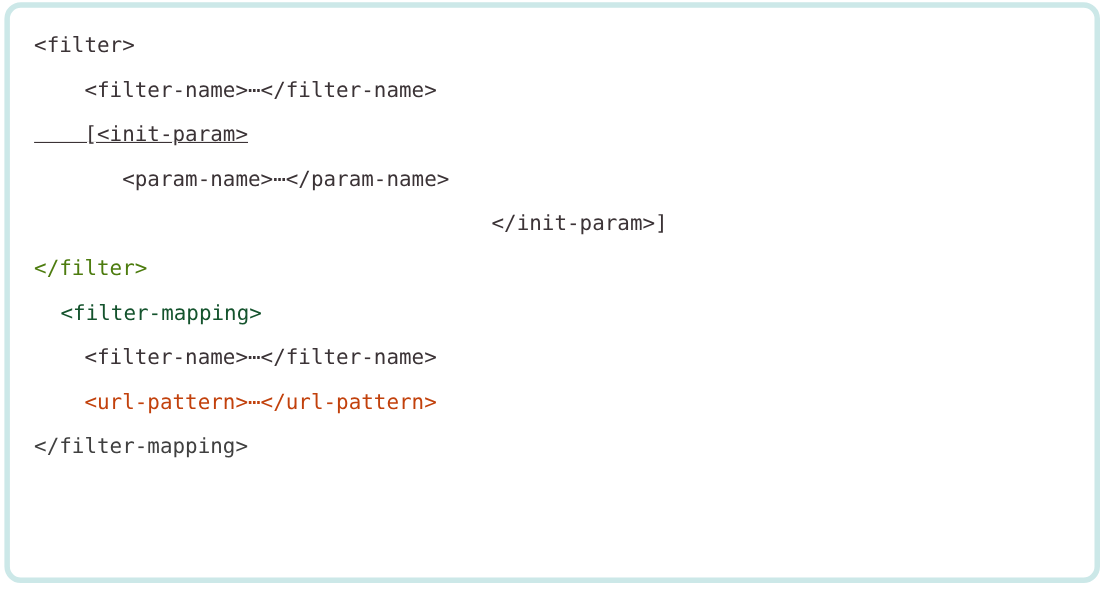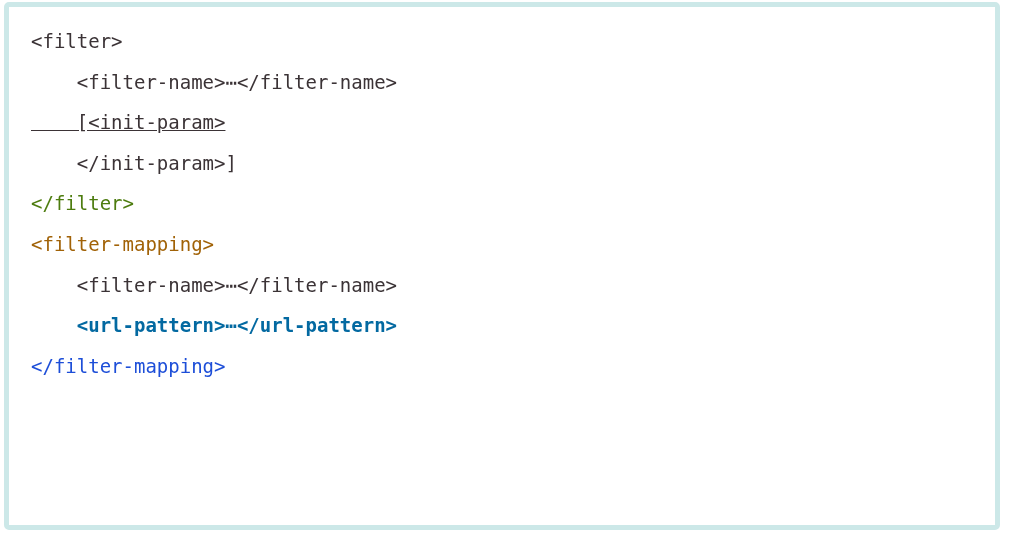--- a/index.html
+++ b/index.html
@@ -12,39 +12,40 @@
   }
   .code-box {
     box-sizing: border-box;
     position: absolute;
     left: 4px;
     top: 2px;
     width: 996px;
     height: 528px;
     background: #ffffff;
     border: 5px solid #be185d;
-    border-radius: 5px;
+    border-radius: 15px;
     padding: 14px 18px 10px 22px;
     overflow: hidden;
   }
   .code-line {
     font-family: "DejaVu Sans Mono", "Liberation Mono", monospace;
     font-size: 19px;
     line-height: 40.6px;
     color: #3b3336;
     white-space: pre;
     letter-spacing: 0px;
   }
 </style>
 </head>
 <body>
 
 <div class="code-box" style="border-color: rgb(204, 232, 232); background: rgb(255, 255, 255);">
   <div class="code-line" style="color: rgb(59, 51, 54);">&lt;filter&gt;</div>
   <div class="code-line" style="color: rgb(59, 51, 54);">    &lt;filter-name&gt;⋯&lt;/filter-name&gt;</div>
   <div class="code-line" style="color: rgb(59, 51, 54); text-decoration: underline;">    [&lt;init-param&gt;</div>
-  <div class="code-line" style="color: rgb(59, 51, 54);">    &lt;/init-param&gt;]</div>
+  <div class="code-line" style="color: rgb(59, 51, 54);">       &lt;param-name&gt;⋯&lt;/param-name&gt;</div>
+  <div class="code-line" style="color: rgb(59, 51, 54); text-align: center;">    &lt;/init-param&gt;]</div>
   <div class="code-line" style="color: #4d7c0f;">&lt;/filter&gt;</div>
-  <div class="code-line" style="color: #a16207;">&lt;filter-mapping&gt;</div>
+  <div class="code-line" style="color: #14532d; margin-left: 24px;">&lt;filter-mapping&gt;</div>
   <div class="code-line" style="color: rgb(59, 51, 54);">    &lt;filter-name&gt;⋯&lt;/filter-name&gt;</div>
-  <div class="code-line" style="color: #0369a1; font-weight: bold;">    &lt;url-pattern&gt;⋯&lt;/url-pattern&gt;</div>
-  <div class="code-line" style="color: #1d4ed8;">&lt;/filter-mapping&gt;</div>
+  <div class="code-line" style="color: #c2410c;">    &lt;url-pattern&gt;⋯&lt;/url-pattern&gt;</div>
+  <div class="code-line" style="color: #404040;">&lt;/filter-mapping&gt;</div>
 </div>
 
 </body></html>

